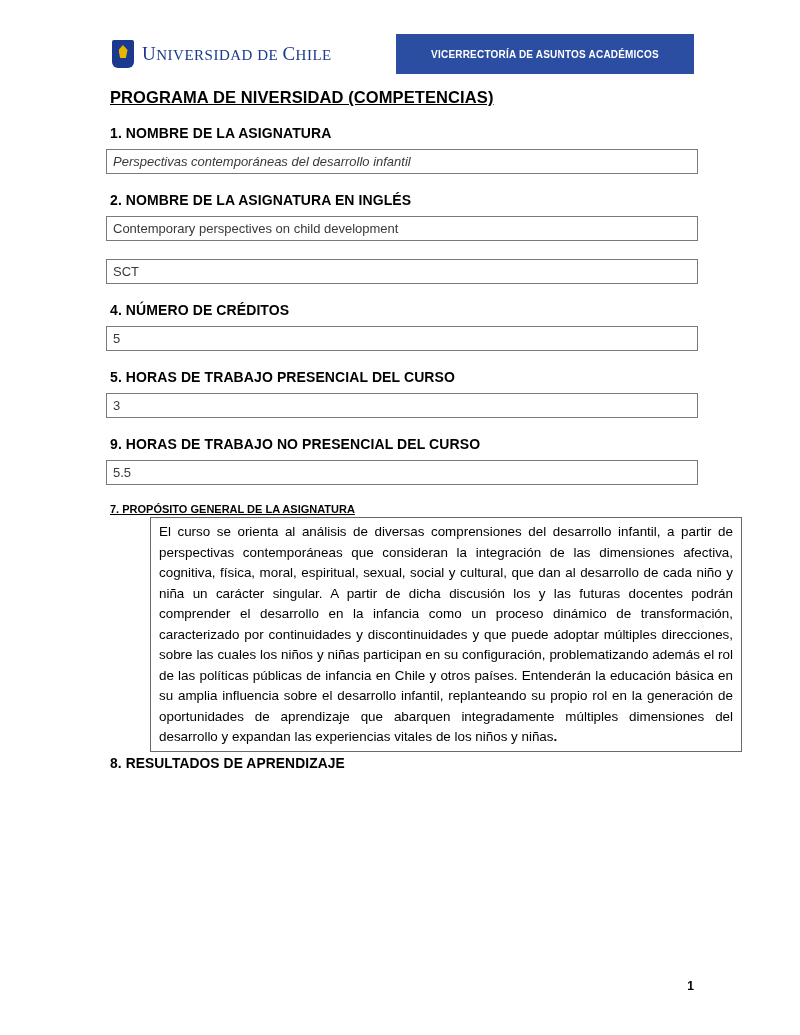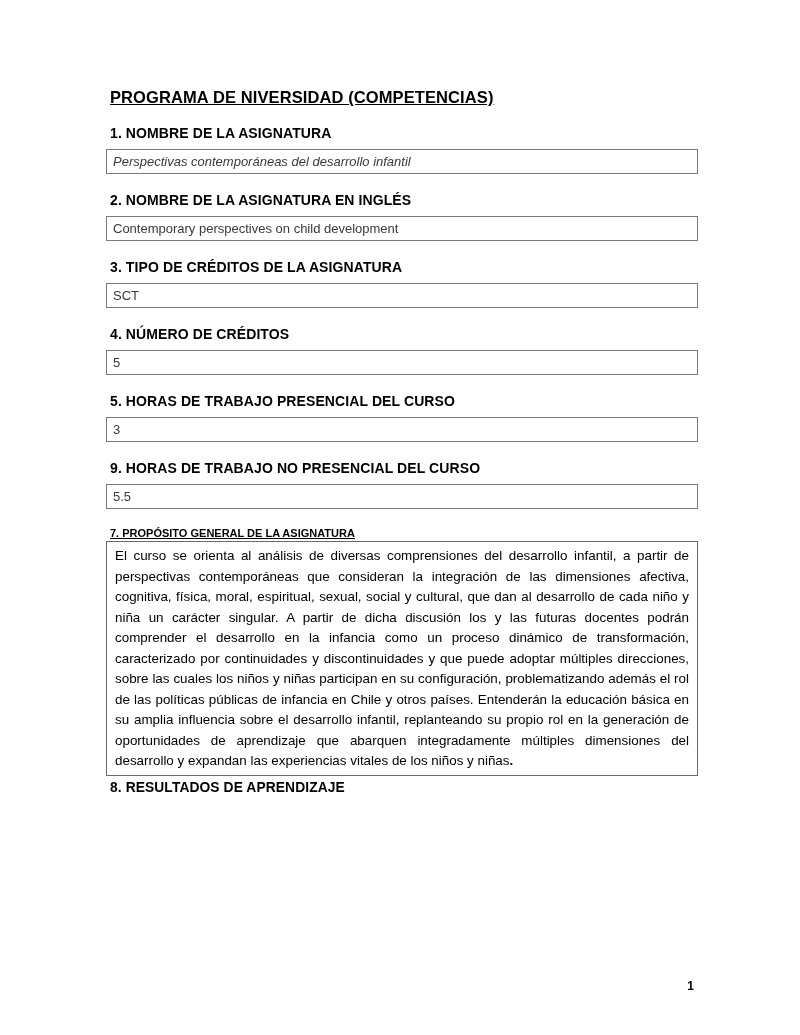--- a/index.html
+++ b/index.html
@@ -129,20 +129,21 @@
   .para-box {
     border: 1px solid #6a6a6a;
     box-sizing: border-box;
     width: 592px;
     padding: 4px 8px 3px 8px;
     font-size: 13.4px;
     line-height: 20.5px;
     text-align: justify;
     color: #000000;
     margin-top: 2px;
+    margin-left: 44px;
   }
   .para-box .bold-dot { font-weight: bold; }
 
   .heading-after {
     font-size: 13.8px;
     font-weight: bold;
     margin: 4px 0 0 4px;
     letter-spacing: 0.1px;
   }
 
@@ -152,32 +153,38 @@
     bottom: 42px;
     font-size: 12px;
     font-weight: bold;
   }
 </style>
 </head>
 <body>
 
 <div class="page">
 
+  <div class="header-banner">
+    <div class="header-left">
+      <div class="crest"></div>
+      <div class="univ-name">U<span class="small">NIVERSIDAD DE </span>C<span class="small">HILE</span></div>
+    </div>
+    <div class="header-right">VICERRECTORÍA DE ASUNTOS ACADÉMICOS</div>
+  </div>
 
   <div class="content">
 
     <div class="doc-title">PROGRAMA DE NIVERSIDAD (COMPETENCIAS)</div>
 
     <div class="section-heading">1. NOMBRE DE LA ASIGNATURA</div>
     <div class="field-box italic">Perspectivas contemporáneas del desarrollo infantil</div>
 
     <div class="section-heading">2. NOMBRE DE LA ASIGNATURA EN INGLÉS</div>
     <div class="field-box">Contemporary perspectives on child development</div>
 
-    <div class="section-heading">3. TIPO DE CRÉDITOS DE LA ASIGNATURA</div>
     <div class="field-box">SCT</div>
 
     <div class="section-heading">4. NÚMERO DE CRÉDITOS</div>
     <div class="field-box">5</div>
 
     <div class="section-heading">5. HORAS DE TRABAJO PRESENCIAL DEL CURSO</div>
     <div class="field-box">3</div>
 
     <div class="section-heading">9. HORAS DE TRABAJO NO PRESENCIAL DEL CURSO</div>
     <div class="field-box">5.5</div>

